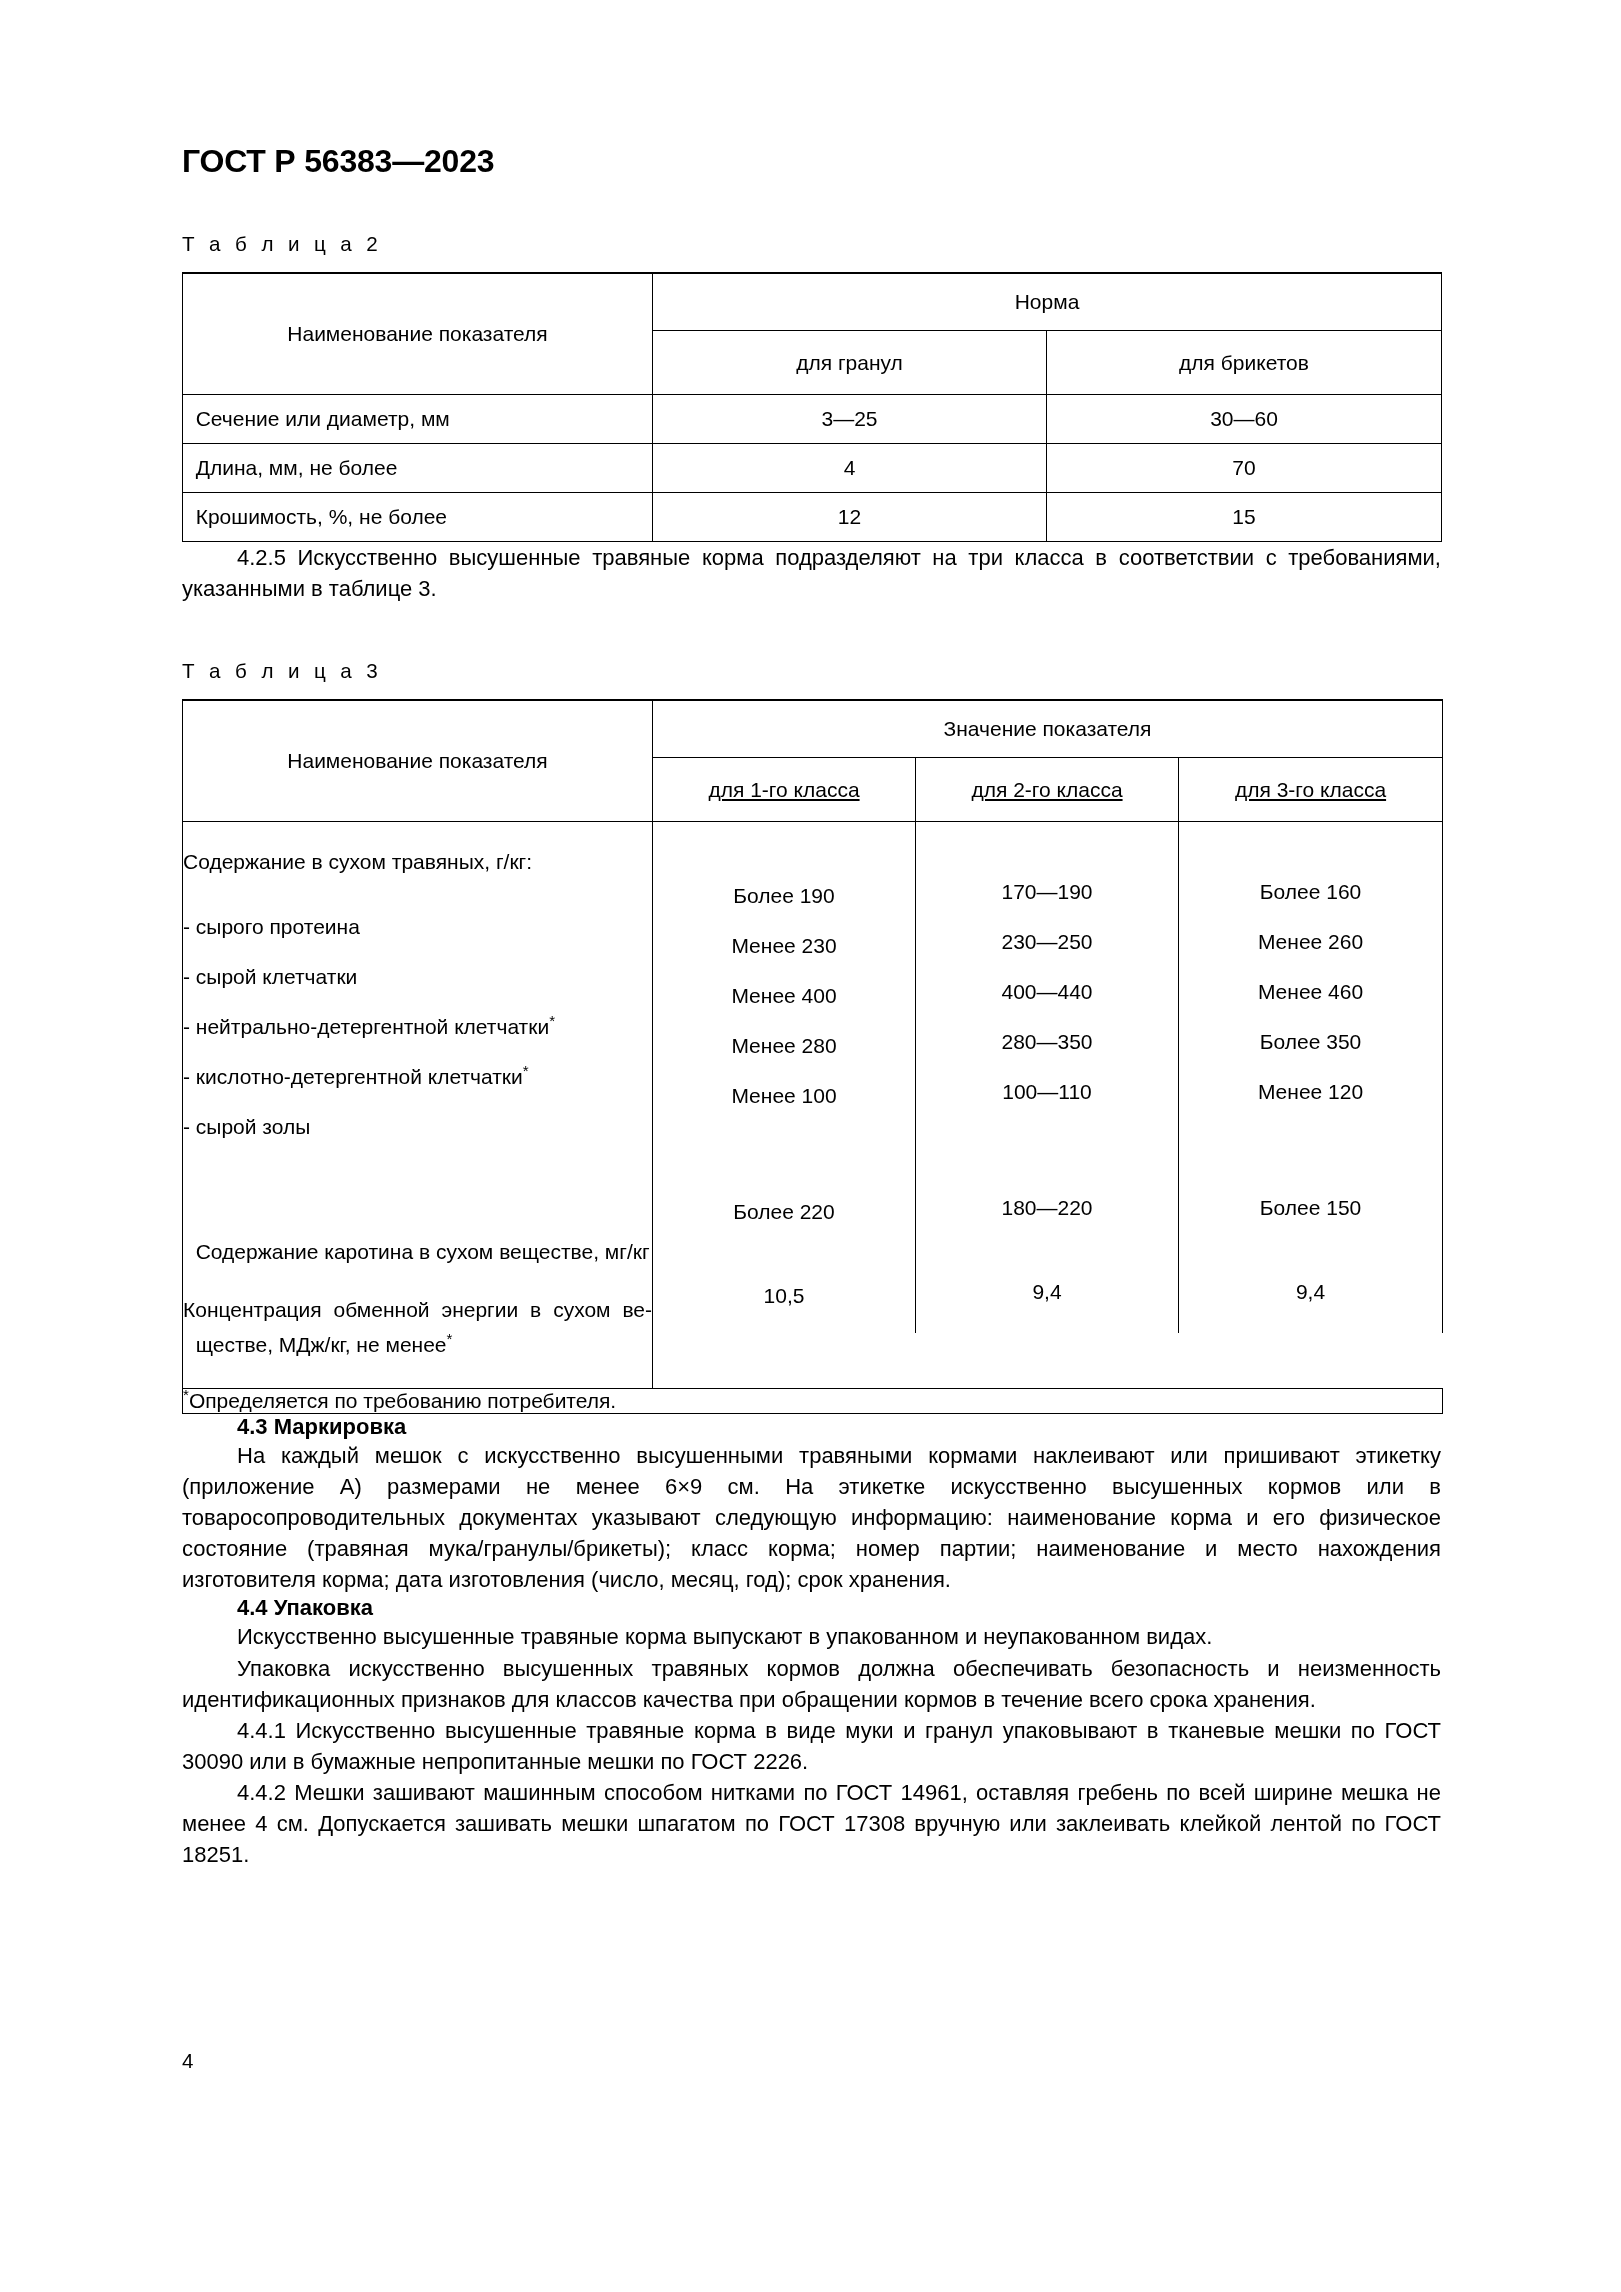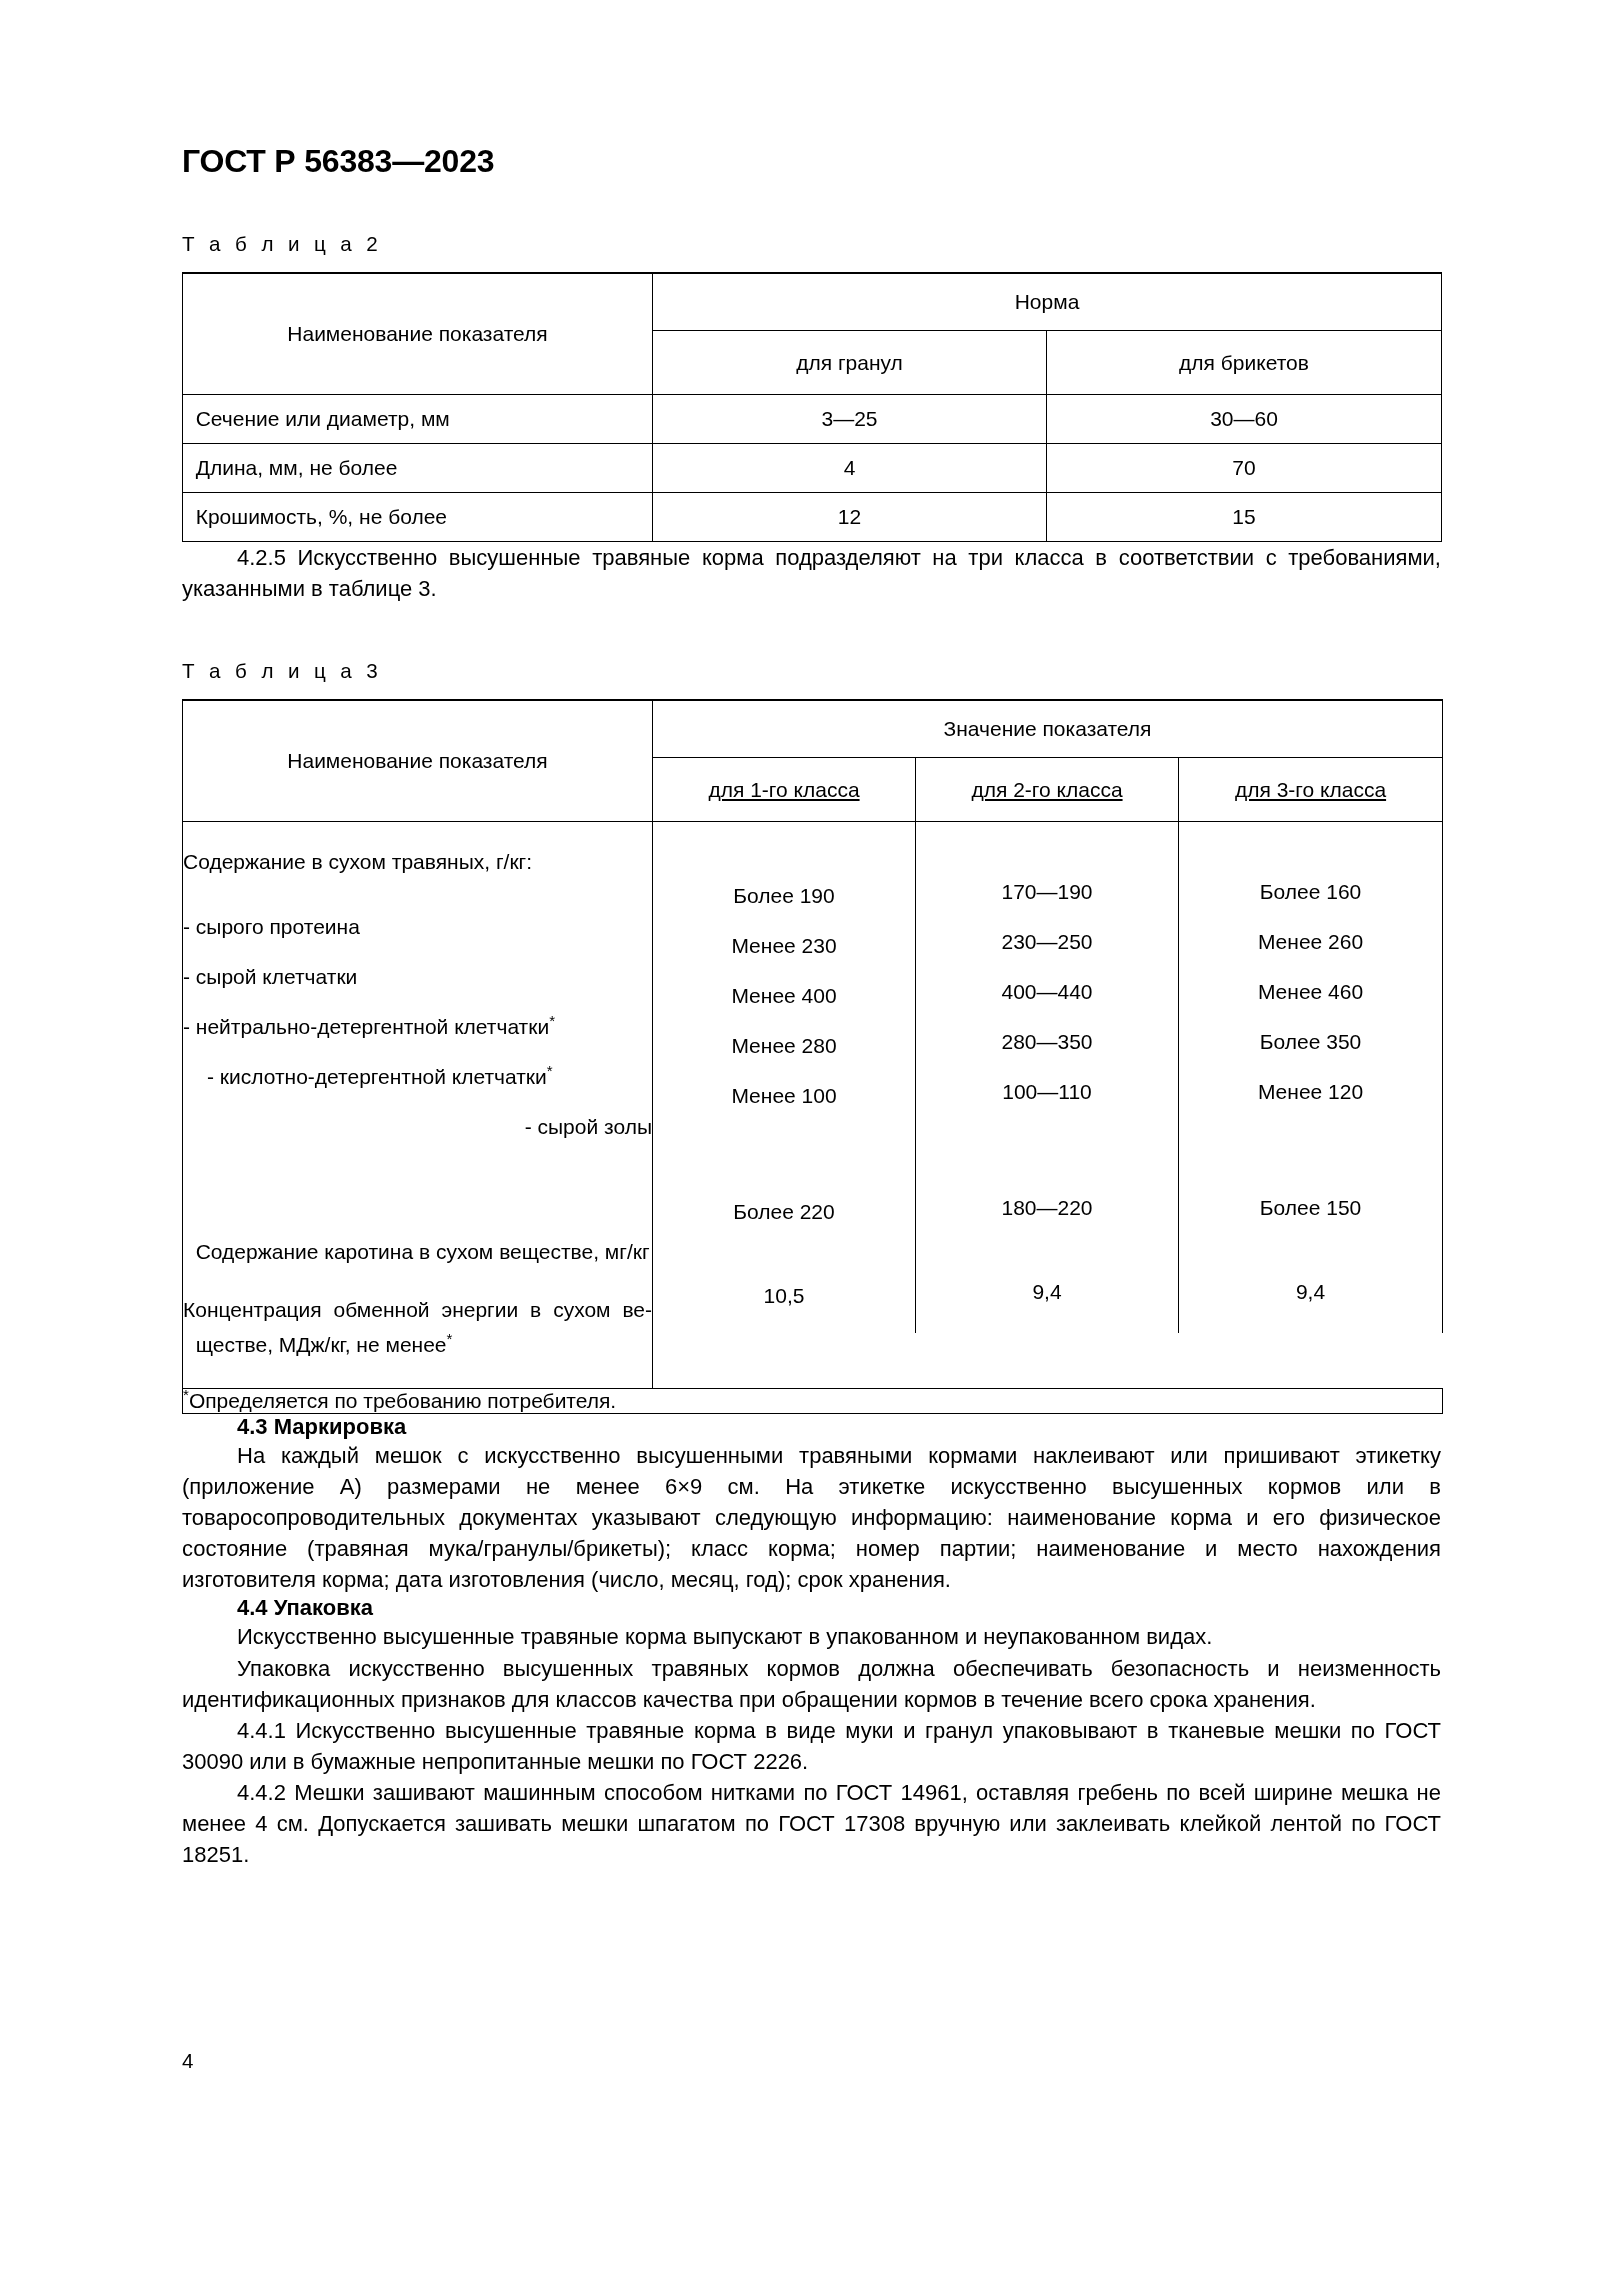--- a/index.html
+++ b/index.html
@@ -254,26 +254,26 @@
           <td class="t3-sub-item" style="border-top:none;border-bottom:none;">
             <span>- сырой клетчатки</span>
           </td>
         </tr>
         <tr class="t3-row">
           <td class="t3-sub-item" style="border-top:none;border-bottom:none;">
             <span>- нейтрально-детергентной клетчатки</span><sup class="star">*</sup>
           </td>
         </tr>
         <tr class="t3-row">
-          <td class="t3-sub-item" style="border-top:none;border-bottom:none;padding-left:24px;">
+          <td class="t3-sub-item" style="border-top:none;border-bottom:none;">
             <span>- кислотно-детергентной клетчатки</span><sup class="star">*</sup>
           </td>
         </tr>
         <tr class="t3-row">
-          <td class="t3-sub-item" style="border-top:none;border-bottom:none;text-align:right;">
+          <td class="t3-sub-item" style="border-top:none;border-bottom:none;">
             <span>- сырой золы</span>
           </td>
         </tr>
 
         <tr class="t3-spacer">
           <td style="border-top:none;border-bottom:none;height:65px;"></td>
         </tr>
 
         <tr>
           <td class="cell-left" style="border-top:none;border-bottom:none;height:51px;">Содержание каротина в сухом веществе, мг/кг</td>

